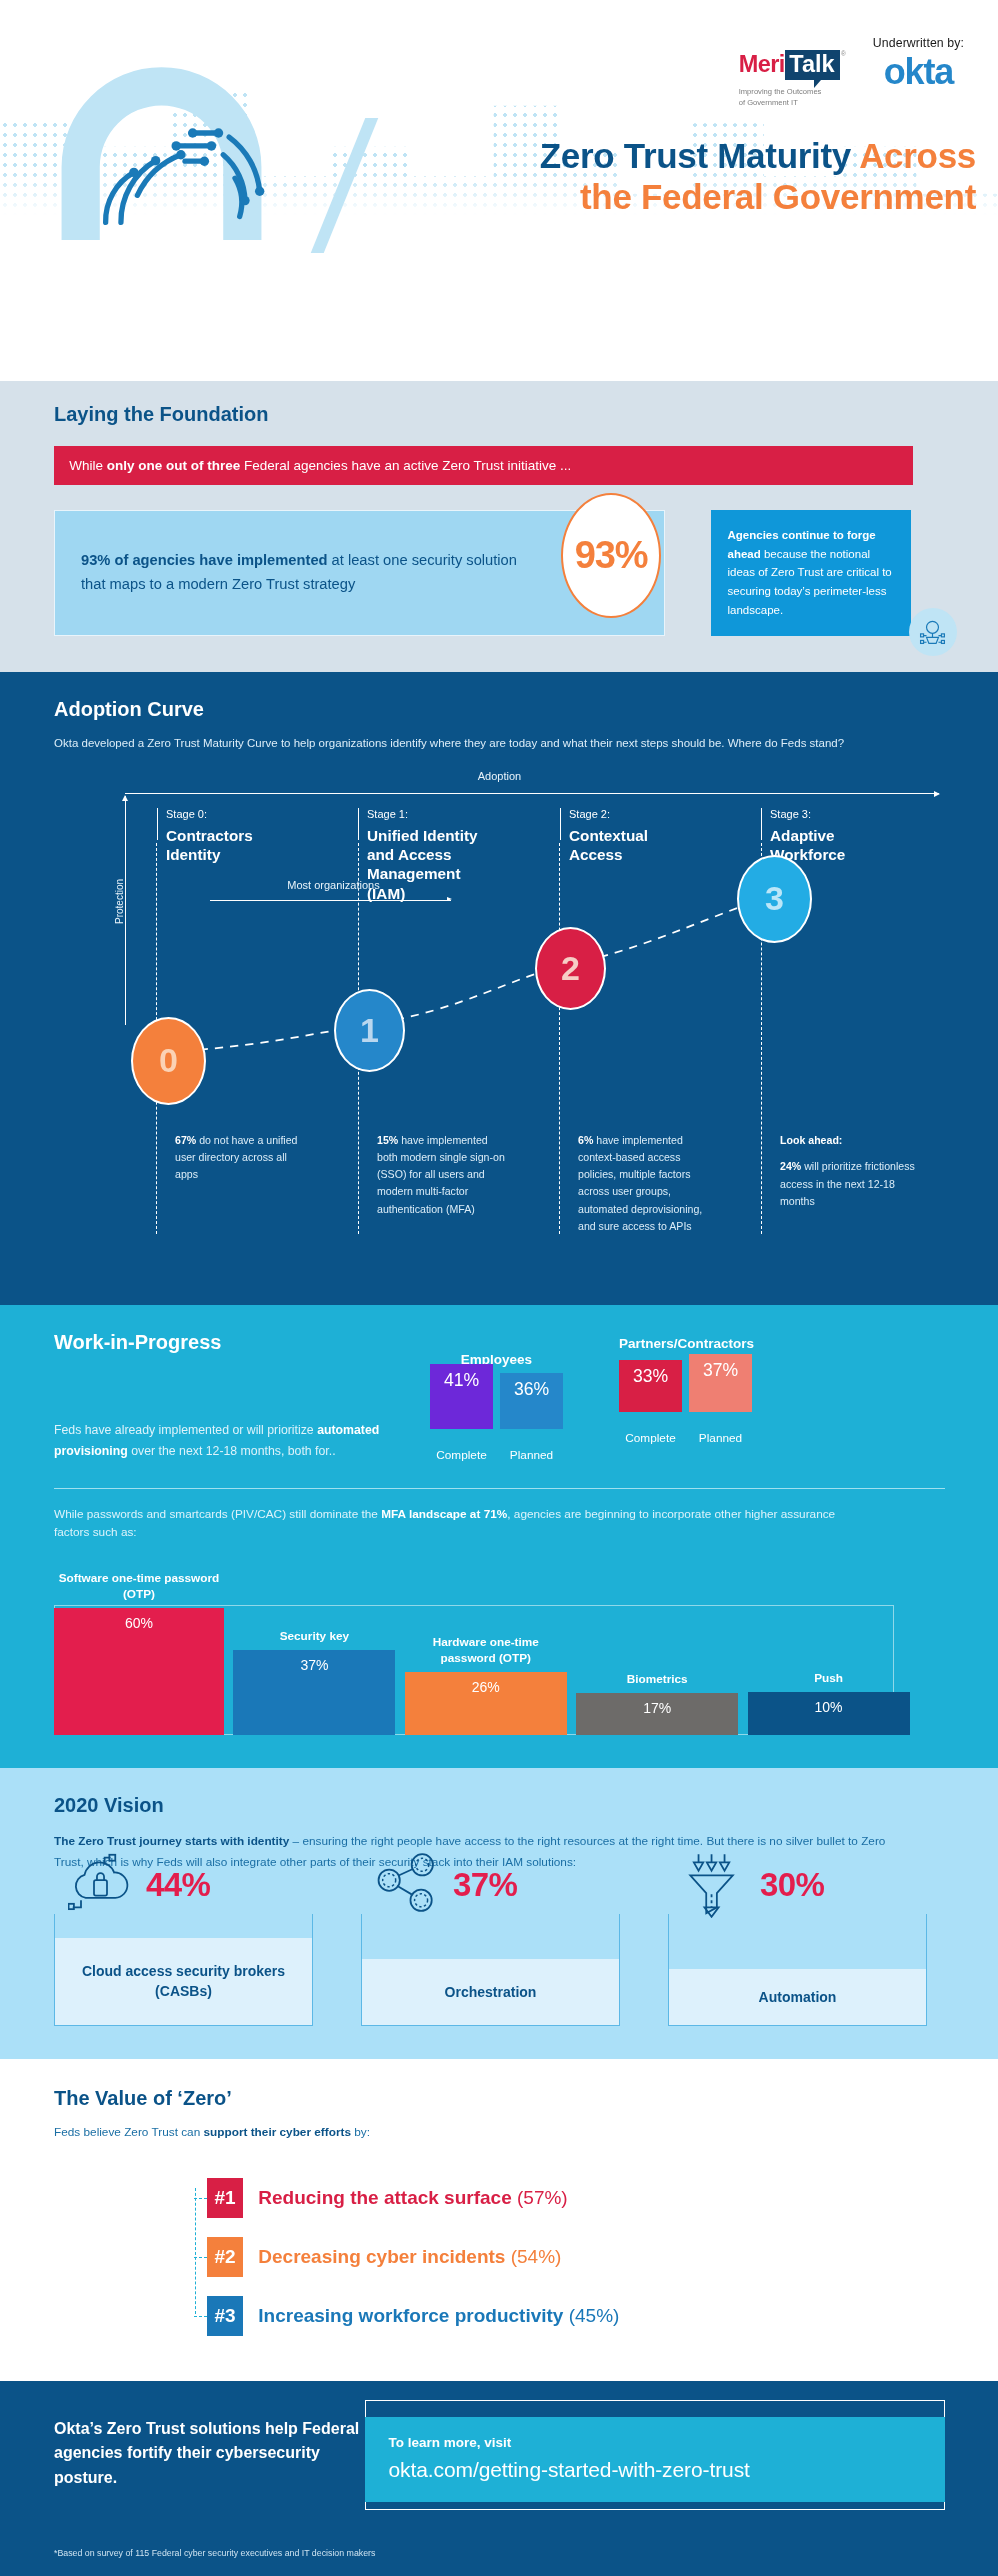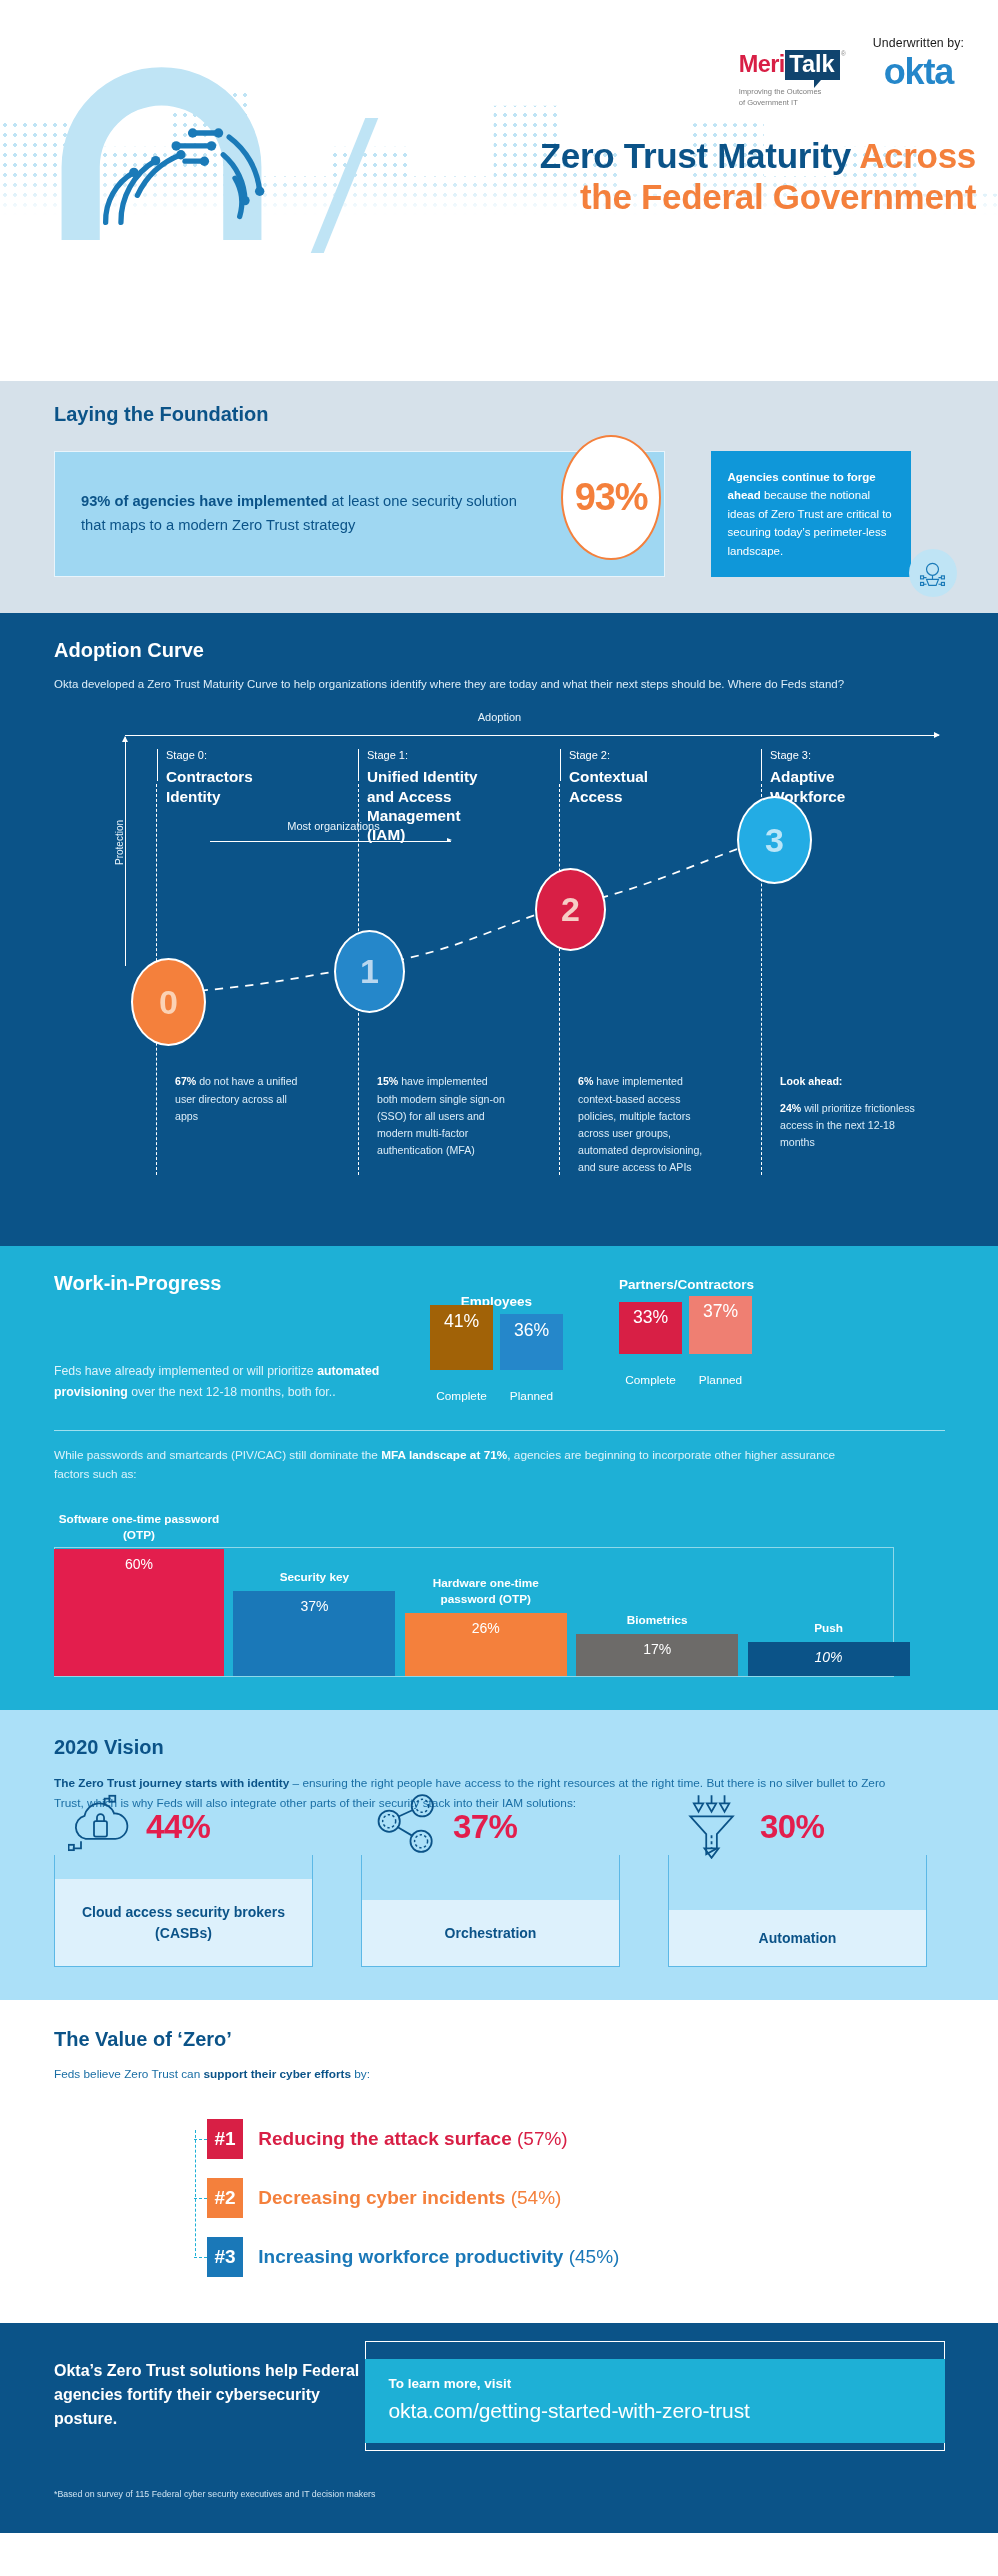--- a/index.html
+++ b/index.html
@@ -263,20 +263,23 @@
     <h1 class="hero-title">
       <span class="t-navy">Zero Trust Maturity </span><span class="t-orange">Across</span><br>
       <span class="t-orange">the Federal Government</span>
     </h1>
 
   </div>
 
   <div class="sec-foundation">
     <h2 class="sec-h2">Laying the Foundation</h2>
 
+    <div class="red-band">
+      <span>While </span><b>only one out of three</b><span> Federal agencies have an active Zero Trust initiative ...</span>
+    </div>
 
     <div class="foundation-row">
       <div class="pale-card">
         <p>
           <b>93% of agencies have implemented</b><span> at least one security solution that maps to a modern Zero Trust strategy</span>
         </p>
       </div>
       <div class="circle93">93%</div>
       <div class="blue-card">
         <b>Agencies continue to forge ahead</b><span> because the notional ideas of Zero Trust are critical to securing today’s perimeter-less landscape.</span>
@@ -372,21 +375,21 @@
           <span>Feds have already implemented or will prioritize </span><b>automated provisioning</b><span> over the next 12-18 months, both for..</span>
         </p>
       </div>
 
       <div class="wip-groups">
         <div class="wip-group">
           <div class="wip-group-title" style="font-size:0;">Automated provisioning – Employees</div>
           <div class="wip-group-title">Employees</div>
           <div class="wip-bars">
             <div class="wip-bar-wrap">
-              <div class="wip-bar" style="height:65px; background:#a16207;">41%</div>
+              <div class="wip-bar" style="height:65px; background:#6d28d9;">41%</div>
               <div class="wip-bar-label">Complete</div>
             </div>
             <div class="wip-bar-wrap">
               <div class="wip-bar" style="height:56px; background:#2587ca;">36%</div>
               <div class="wip-bar-label">Planned</div>
             </div>
           </div>
         </div>
 
         <div class="wip-group">
@@ -425,21 +428,21 @@
         <div class="mfa-col" style="width:162px;">
           <div class="mfa-label">Hardware one-time password (OTP)</div>
           <div class="mfa-bar" style="height:63px; background:#f4803c;">26%</div>
         </div>
         <div class="mfa-col" style="width:162px;">
           <div class="mfa-label">Biometrics</div>
           <div class="mfa-bar" style="height:42px; background:#6d6b69;">17%</div>
         </div>
         <div class="mfa-col" style="width:162px;">
           <div class="mfa-label">Push</div>
-          <div class="mfa-bar" style="height:34px; background:#0b5388;font-style:italic;">10%</div>
+          <div class="mfa-bar" style="height:43px; background:#0b5388;">10%</div>
         </div>
       </div>
     </div>
   </div>
 
   <div class="sec-vision">
     <h2 class="sec-h2">2020 Vision</h2>
     <p class="vision-blurb">
       <b>The Zero Trust journey starts with identity</b><span> – ensuring the right people have access to the right resources at the right time. But there is no silver bullet to Zero Trust, which is why Feds will also integrate other parts of their security stack into their IAM solutions:</span>
     </p>

